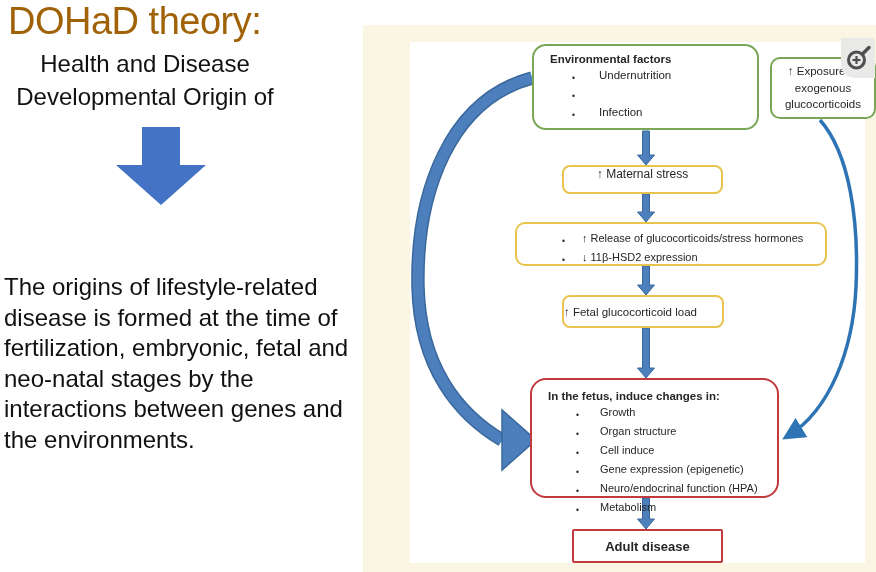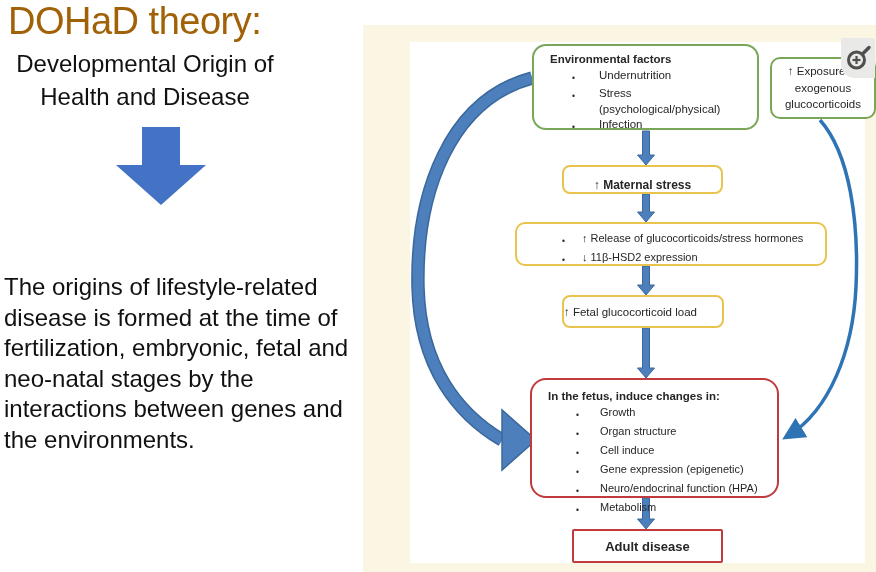--- a/index.html
+++ b/index.html
@@ -48,21 +48,21 @@
   .env .li { margin-left:22px; } .env .dot { width:27px; }
   .expo {
     left:360px; top:15px; width:106px; height:62px;
     border:2px solid #7AA757; border-radius:10px;
     display:flex; align-items:center; justify-content:center; text-align:center;
     padding:2px 4px; line-height:16.5px;
   }
   .mat {
     left:152px; top:123px; width:161px; height:29px;
     border:2px solid #E8C44E; border-radius:8px;
-    display:flex; align-items:flex-end; justify-content:center; font-size:12px;font-weight:bold;
+    display:flex; align-items:flex-start; justify-content:center; font-size:12px;
   }
   .rel {
     left:105px; top:180px; width:312px; height:44px;
     border:2px solid #E8C44E; border-radius:10px;
     padding:6px 4px 0 0; line-height:16px; font-size:11px;
   }
   .rel .li { margin-left:45px; } .rel .dot { width:20px; }
   .fetal {
     left:152px; top:253px; width:162px; height:33px;
     border:2px solid #E8C44E; border-radius:8px;
@@ -88,22 +88,22 @@
   }
 </style>
 </head>
 <body>
 
 <div class="slide">
 
   <h1 class="page-title">DOHaD theory:</h1>
 
   <div class="subtitle">
+    <div>Health and Disease</div>
     <div>Developmental Origin of</div>
-    <div>Health and Disease</div>
   </div>
 
   <svg class="block-arrow" width="90" height="78" viewBox="0 0 90 78">
     <polygon points="26,0 64,0 64,38 90,38 45,78 0,38 26,38" fill="#4472C4"></polygon>
   </svg>
 
   <p class="body-text">The origins of lifestyle-related disease is formed at the time of fertilization, embryonic, fetal and neo-natal stages by the interactions between genes and the environments.</p>
 
   <div class="panel">
     <div class="canvas">
@@ -131,21 +131,20 @@
       </svg>
 
       <div class="fc-box env">
         <div class="fc-head">Environmental factors</div>
         <div class="li">
           <span class="dot">•</span>
           <span class="nw">Undernutrition</span>
         </div>
         <div class="li">
           <span class="dot">•</span>
-          <span>Stress (psychological/physical)</span>
         </div>
         <div class="li">
           <span class="dot">•</span>
           <span class="nw">Infection</span>
         </div>
       </div>
 
       <div class="fc-box expo">
         <span>↑ Exposure to exogenous glucocorticoids</span>
       </div>

